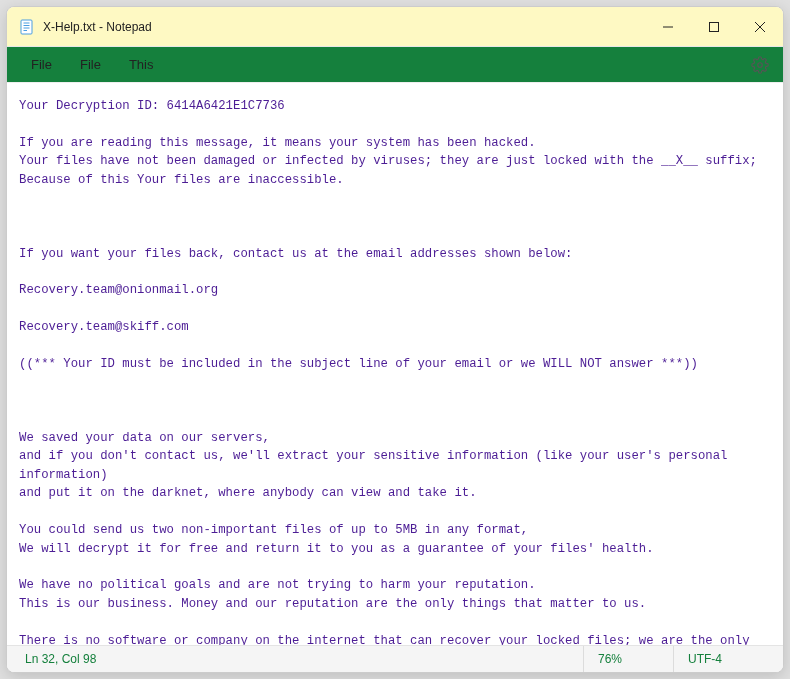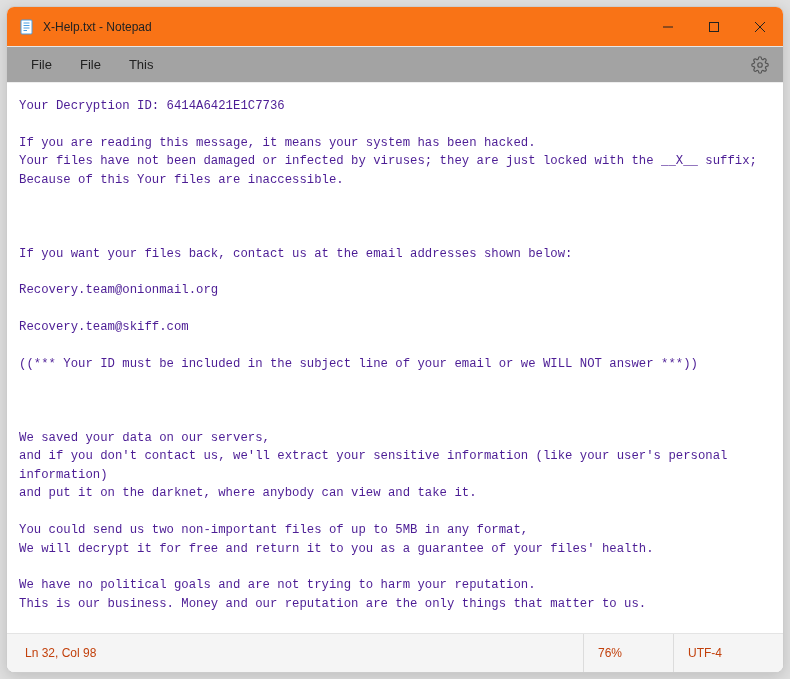--- a/index.html
+++ b/index.html
@@ -22,21 +22,21 @@
       border-radius: 8px;
       display: flex;
       flex-direction: column;
       box-shadow: 0 4px 16px rgba(0,0,0,0.15);
       overflow: hidden;
     }
     .titlebar {
       height: 40px;
       display: flex;
       align-items: center;
-      background: #f97316;
+      background: #fef9c3;
       border-bottom: 1px solid #e8e8e8;
     }
     .titlebar-left {
       display: flex;
       align-items: center;
       padding-left: 12px;
       gap: 8px;
       flex: 1;
     }
     .notepad-icon {
@@ -64,21 +64,21 @@
       color: #222;
       cursor: pointer;
     }
     .menubar {
       height: 36px;
       display: flex;
       align-items: center;
       padding: 0 10px;
       gap: 0;
       border-bottom: 1px solid #eeeeee;
-      background: #a3a3a3;
+      background: #15803d;
       position: relative;
     }
     .menu-item {
       padding: 6px 14px;
       font-size: 13px;
       color: #222;
       cursor: pointer;
       border-radius: 4px;
     }
     .settings-icon {
@@ -97,27 +97,27 @@
       font-family: Consolas, "Courier New", monospace;
       font-size: 12.3px;
       line-height: 1.5;
       color: #4c1d95;
       white-space: pre-wrap;
       overflow: auto;
       background: #ffffff;
       position: relative;
     }
     .statusbar {
-      height: 39px;
+      height: 27px;
       border-top: 1px solid #e4e4e4;
       background: #f5f5f5;
       display: flex;
       align-items: center;
       font-size: 12px;
-      color: #c2410c;
+      color: #15803d;
     }
     .status-cell {
       padding: 0 14px;
       border-left: 1px solid #dcdcdc;
       height: 100%;
       display: flex;
       align-items: center;
     }
     .status-cell.first { border-left: none; flex: 0 0 auto; padding-left: 18px; }
     .status-spacer { flex: 1; }

